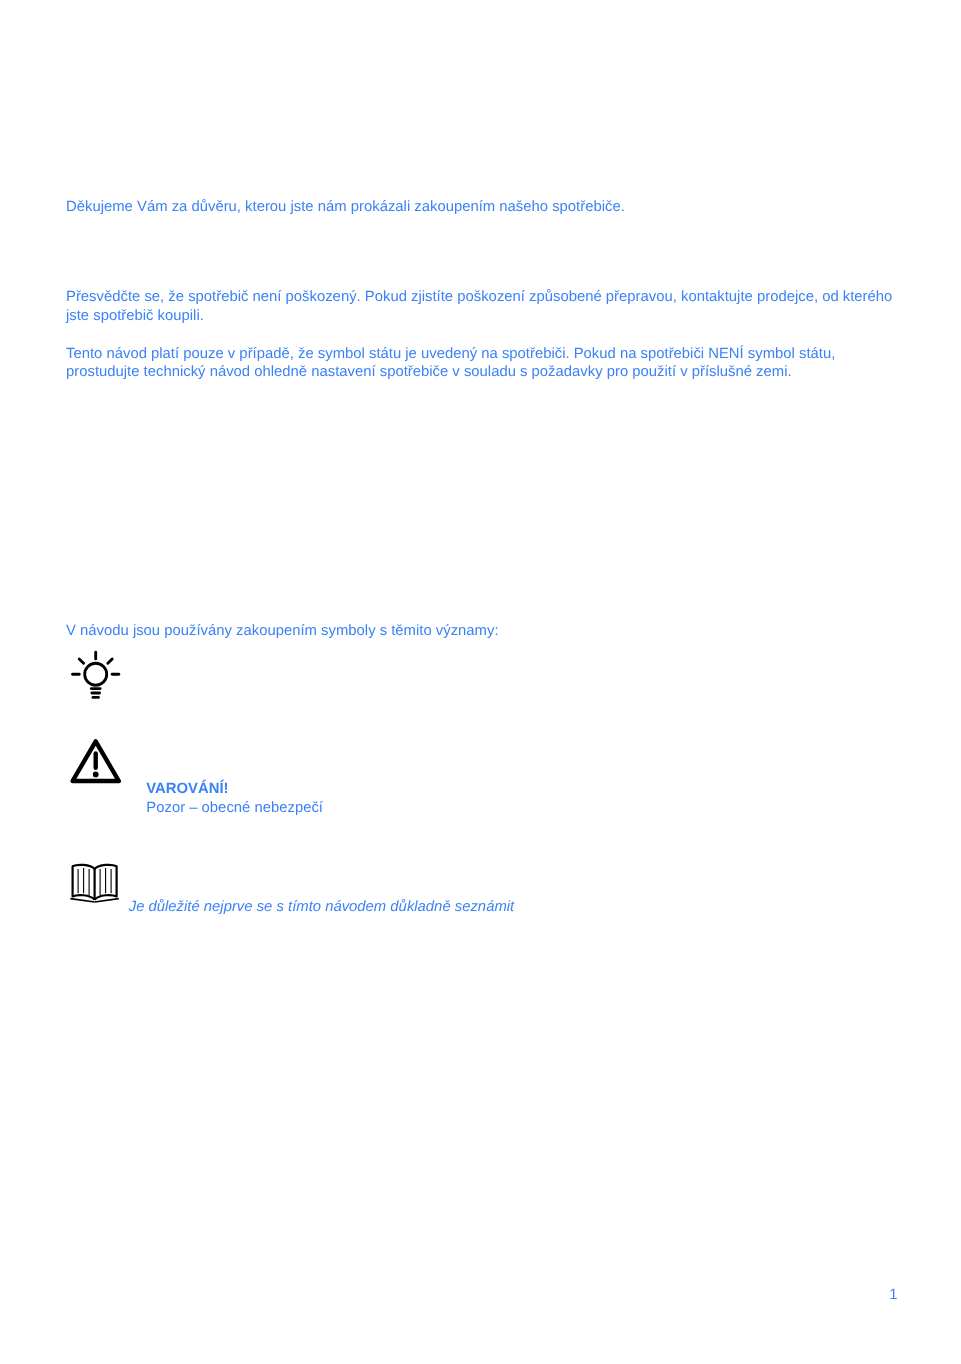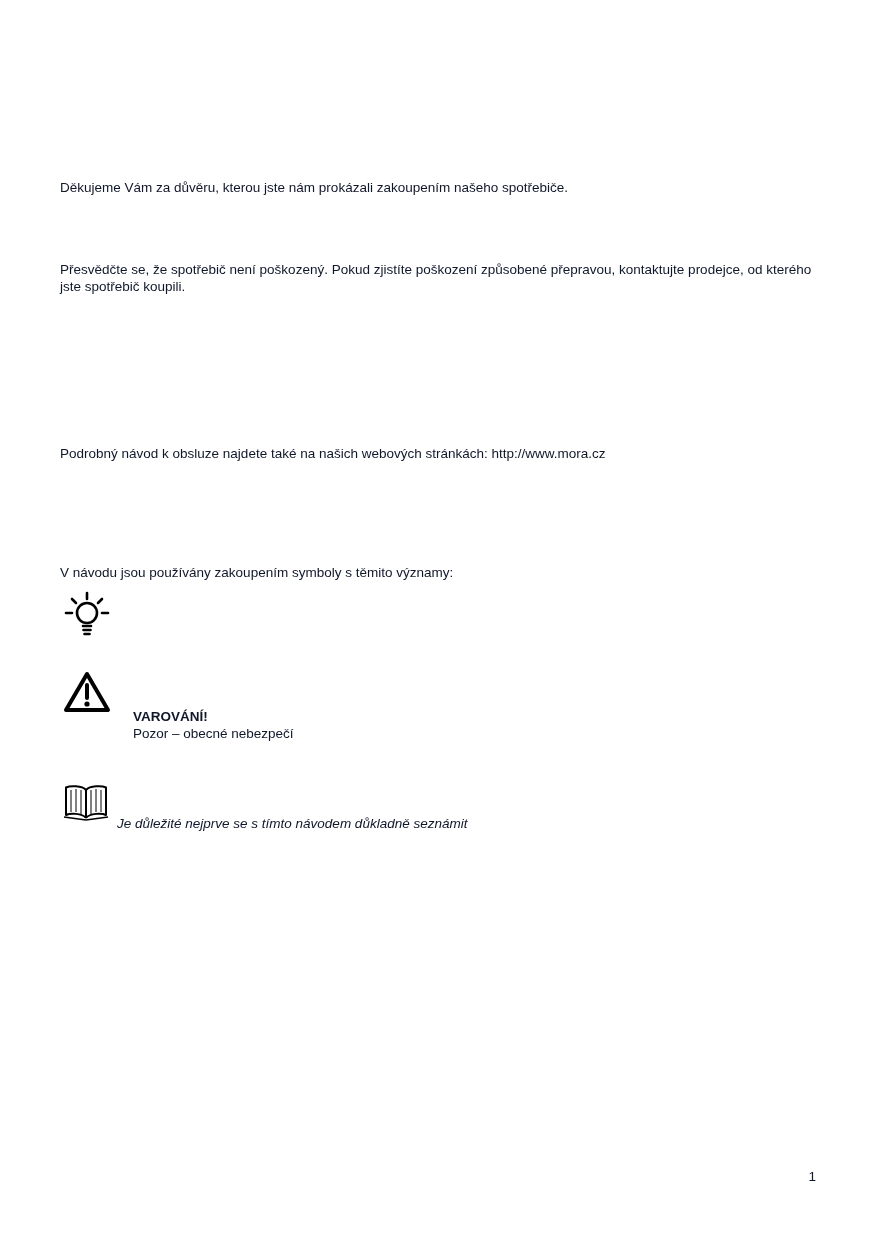--- a/index.html
+++ b/index.html
@@ -5,21 +5,21 @@
   * { margin: 0; padding: 0; box-sizing: border-box; }
   html, body { background: #ffffff; }
   .page {
     position: relative;
     width: 874px;
     height: 1240px;
     background: #ffffff;
     font-family: "Liberation Sans", sans-serif;
     font-size: 13.5px;
     line-height: 17px;
-    color: #0f172a;
+    color: #3b82f6;
     overflow: hidden;
     padding-left: 22px;
   }
   .para {
     position: absolute;
     left: 60px;
     width: 756px;
   }
   .symbol-icon {
     position: absolute;
@@ -52,23 +52,23 @@
 </head>
 <body>
 
 <div class="page">
 
   <p class="para" style="top:179px">Děkujeme Vám za důvěru, kterou jste nám prokázali zakoupením našeho spotřebiče.</p>
 
 
   <p class="para" style="top:261px">Přesvědčte se, že spotřebič není poškozený.  Pokud zjistíte poškození způsobené přepravou, kontaktujte prodejce, od kterého jste spotřebič koupili.</p>
 
+  <p class="para" style="top:312px">Tento návod platí pouze v případě, že symbol státu je uvedený na spotřebiči. Pokud na spotřebiči NENÍ symbol státu, prostudujte technický návod ohledně nastavení spotřebiče v souladu s požadavky pro použití v příslušné zemi.</p>
 
 
-  <p class="para" style="top:445px">Podrobný návod k obsluze najdete také na našich webových stránkách: http://www.mora.cz</p>
 
   <p class="para" style="top:564px">V návodu jsou používány zakoupením symboly s těmito významy:</p>
 
   <div class="symbol-icon" style="top:591px; left:62px">
     <svg width="50" height="52" viewBox="0 0 50 52">
       <g stroke="#000000" stroke-width="2.6" stroke-linecap="round" fill="none">
         <line x1="25" y1="2" x2="25" y2="8"></line>
         <line x1="10" y1="8" x2="14" y2="12"></line>
         <line x1="40" y1="8" x2="36" y2="12"></line>
         <line x1="4" y1="22" x2="10" y2="22"></line>

